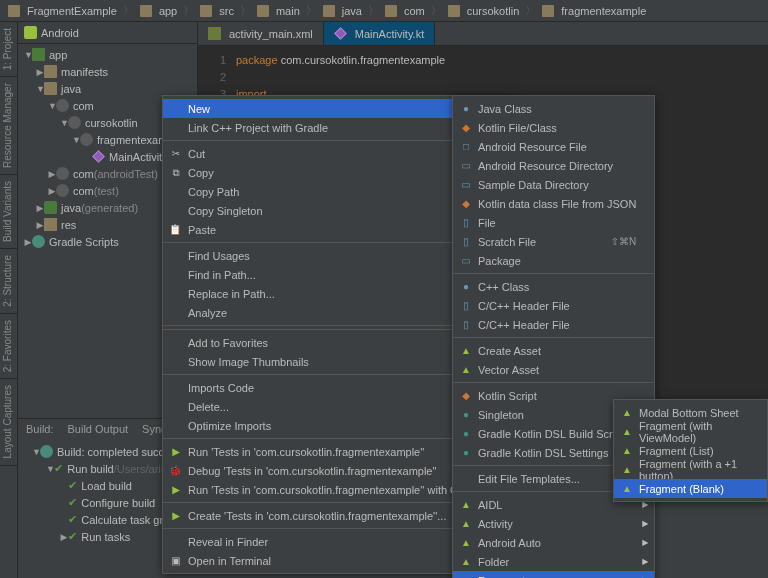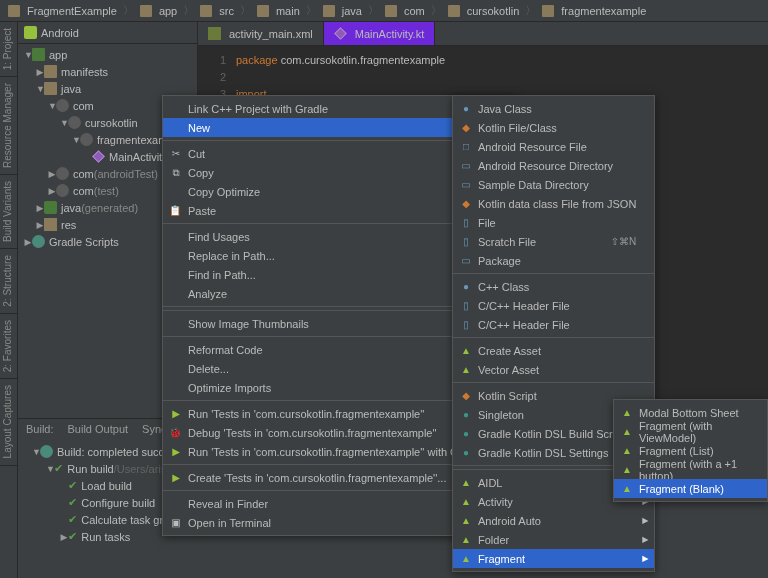--- a/index.html
+++ b/index.html
@@ -22,21 +22,21 @@
 .ico-java { background: #4a7a3a; border-radius: 2px; }
 .ico-pkg { background: #5a5a5a; border-radius: 50%; }
 .ico-kt { background: #8e5bb5; border: 1px solid #b085d4; transform: rotate(45deg); width: 9px; height: 9px; margin-left: 2px; margin-right: 6px; }
 .ico-xml { background: #6a7a3a; }
 .ico-res { background: #8a7a5c; }
 .ico-gradle { background: #4a8a7a; border-radius: 50%; }
 .ico-android { background: #97c03d; border-radius: 2px; }
 .editor { position: absolute; left: 198px; top: 22px; right: 0; bottom: 0; background: #2b2b2b; }
 .ed-tabs { height: 24px; background: #3c3f41; display: flex; align-items: center; border-bottom: 1px solid #282828; }
 .ed-tab { padding: 0 10px; height: 100%; display: flex; align-items: center; gap: 4px; border-right: 1px solid #282828; cursor: default; }
-.ed-tab.active { background: #6d28d9; }
+.ed-tab.active { background: #0c4a6e; }
 .ed-code { padding: 6px 10px; font-family: Menlo, Consolas, monospace; font-size: 11px; line-height: 17px; }
 .gutter { display: inline-block; width: 18px; color: #606366; text-align: right; margin-right: 10px; }
 .kw { color: #cc7832; }
 .fn { color: #ffc66d; }
 .ty { color: #a9b7c6; }
 .pkg { color: #bbb; }
 .str { color: #808080; }
 .bottom { position: absolute; left: 18px; bottom: 0; right: 0; height: 160px; background: #3c3f41; border-top: 1px solid #282828; }
 .bot-tabs { height: 20px; display: flex; align-items: center; padding: 0 8px; gap: 14px; color: #999; }
 .bot-body { padding: 4px 8px; }
@@ -197,82 +197,92 @@
       <div class="tree-row" style="padding-left: 6px;"><span class="tw">▼</span><span class="ico ico-gradle" style="margin-right:4px;"></span>Build: completed successf</div>
       <div class="tree-row" style="padding-left: 20px;"><span class="tw">▼</span><span style="color:#5b9e47;margin-right:4px;">✔</span>Run build <span class="muted">/Users/aristi</span></div>
       <div class="tree-row" style="padding-left: 34px;"><span class="tw"></span><span style="color:#5b9e47;margin-right:4px;">✔</span>Load build</div>
       <div class="tree-row" style="padding-left: 34px;"><span class="tw"></span><span style="color:#5b9e47;margin-right:4px;">✔</span>Configure build</div>
       <div class="tree-row" style="padding-left: 34px;"><span class="tw"></span><span style="color:#5b9e47;margin-right:4px;">✔</span>Calculate task graph</div>
       <div class="tree-row" style="padding-left: 34px;"><span class="tw">▶</span><span style="color:#5b9e47;margin-right:4px;">✔</span>Run tasks</div>
     </div>
 </div>
 
 <div class="context-menu" id="menu1" style="left:162px; top:95px;">
+    <div class="cm-item sel">
+      <span class="cm-ico "></span>
+      <span>New</span>
+      <span class="cm-arrow">▶</span>
+    </div>
     <div class="cm-item">
       <span class="cm-ico "></span>
       <span>Link C++ Project with Gradle</span>
-    </div>
-    <div class="cm-item sel">
-      <span class="cm-ico "></span>
-      <span>New</span>
-      <span class="cm-arrow">▶</span>
     </div>
     <div class="cm-sep"></div>
     <div class="cm-item">
       <span class="cm-ico ">✂</span>
       <span>Cut</span>
       <span class="cm-shortcut">⌘X</span>
     </div>
     <div class="cm-item">
       <span class="cm-ico ">⧉</span>
       <span>Copy</span>
       <span class="cm-shortcut">⌘C</span>
     </div>
     <div class="cm-item">
       <span class="cm-ico "></span>
-      <span>Copy Optimize</span>
+      <span>Copy Path</span>
+      <span class="cm-shortcut">⇧⌘C</span>
+    </div>
+    <div class="cm-item">
+      <span class="cm-ico "></span>
+      <span>Copy Singleton</span>
       <span class="cm-shortcut">⌥⇧⌘C</span>
     </div>
     <div class="cm-item">
       <span class="cm-ico ">📋</span>
       <span>Paste</span>
       <span class="cm-shortcut">⌘V</span>
     </div>
     <div class="cm-sep"></div>
     <div class="cm-item">
       <span class="cm-ico "></span>
       <span>Find Usages</span>
       <span class="cm-shortcut">⌥F7</span>
     </div>
     <div class="cm-item">
       <span class="cm-ico "></span>
+      <span>Find in Path...</span>
+      <span class="cm-shortcut">⇧⌘F</span>
+    </div>
+    <div class="cm-item">
+      <span class="cm-ico "></span>
       <span>Replace in Path...</span>
       <span class="cm-shortcut">⇧⌘R</span>
     </div>
     <div class="cm-item">
       <span class="cm-ico "></span>
-      <span>Find in Path...</span>
-      <span class="cm-shortcut">⇧⌘F</span>
-    </div>
-    <div class="cm-item">
-      <span class="cm-ico "></span>
       <span>Analyze</span>
       <span class="cm-arrow">▶</span>
     </div>
     <div class="cm-sep"></div>
     <div class="cm-sep"></div>
+    <div class="cm-item">
+      <span class="cm-ico "></span>
+      <span>Add to Favorites</span>
+      <span class="cm-arrow">▶</span>
+    </div>
     <div class="cm-item">
       <span class="cm-ico "></span>
       <span>Show Image Thumbnails</span>
       <span class="cm-shortcut">⇧⌘T</span>
     </div>
     <div class="cm-sep"></div>
     <div class="cm-item">
       <span class="cm-ico "></span>
-      <span>Reformat Code</span>
+      <span>Imports Code</span>
       <span class="cm-shortcut">⌥⌘L</span>
     </div>
     <div class="cm-item">
       <span class="cm-ico "></span>
       <span>Delete...</span>
       <span class="cm-shortcut">⌫</span>
     </div>
     <div class="cm-item">
       <span class="cm-ico "></span>
       <span>Optimize Imports</span>
@@ -379,20 +389,24 @@
     </div>
     <div class="cm-item">
       <span class="cm-ico teal">●</span>
       <span>Gradle Kotlin DSL Build Script</span>
     </div>
     <div class="cm-item">
       <span class="cm-ico teal">●</span>
       <span>Gradle Kotlin DSL Settings</span>
     </div>
     <div class="cm-sep"></div>
+    <div class="cm-item">
+      <span class="cm-ico "></span>
+      <span>Edit File Templates...</span>
+    </div>
     <div class="cm-sep"></div>
     <div class="cm-item">
       <span class="cm-ico green">▲</span>
       <span>AIDL</span>
       <span class="cm-arrow">▶</span>
     </div>
     <div class="cm-item">
       <span class="cm-ico green">▲</span>
       <span>Activity</span>
       <span class="cm-arrow">▶</span>

